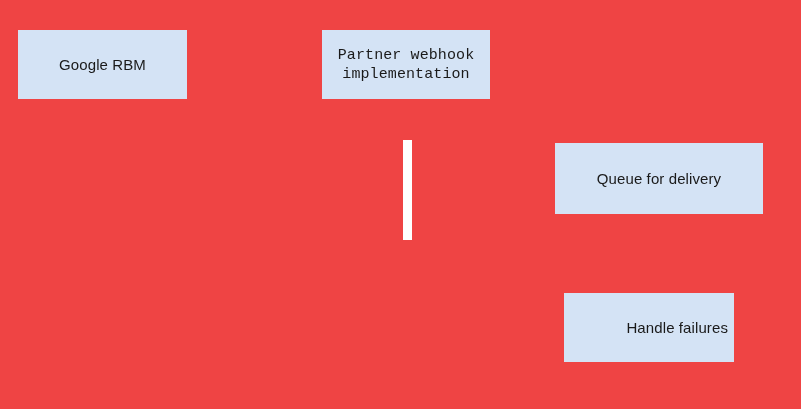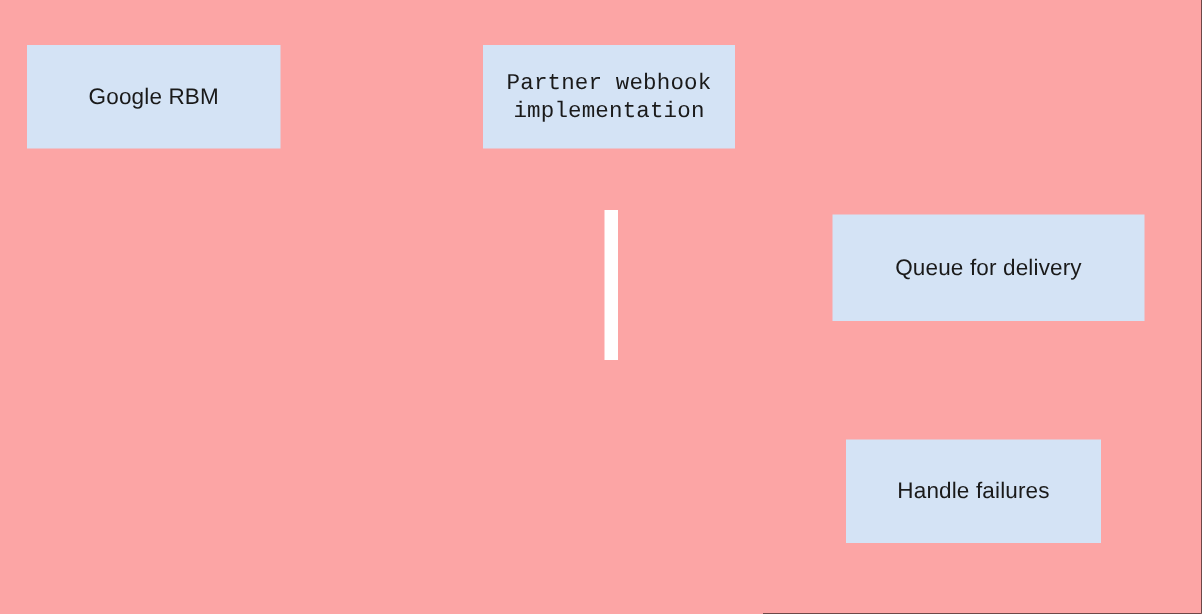--- a/index.html
+++ b/index.html
@@ -8,21 +8,21 @@
     padding: 0;
     background: #000000;
   }
   body {
     font-family: "Liberation Sans", sans-serif;
   }
   #canvas {
     position: relative;
     width: 801px;
     height: 409px;
-    background: #fca5a5;
+    background: #ef4444;
     overflow: hidden;
   }
   .node {
     position: absolute;
     box-sizing: border-box;
     display: flex;
     align-items: center;
     justify-content: center;
     text-align: center;
     background: #d4e3f5;
@@ -43,21 +43,21 @@
   #node-google-rbm {
     left: 18px;  top: 30px;  width: 169px; height: 69px;
   }
   #node-partner-webhook {
     left: 322px; top: 30px;  width: 168px; height: 69px; font-family: Liberation Mono, monospace;
   }
   #node-queue-for-delivery {
     left: 555px; top: 143px; width: 208px; height: 71px;
   }
   #node-handle-failures {
-    left: 564px; top: 293px; width: 170px; height: 69px;
+    left: 564px; top: 293px; width: 170px; height: 69px; justify-content: flex-end;
   }
   
   .connector-bar {
     position: absolute;
     background: #ffffff;
   }
   #connector-vertical {
     left: 403px; top: 140px; width: 9px; height: 100px;
   }
 </style>

